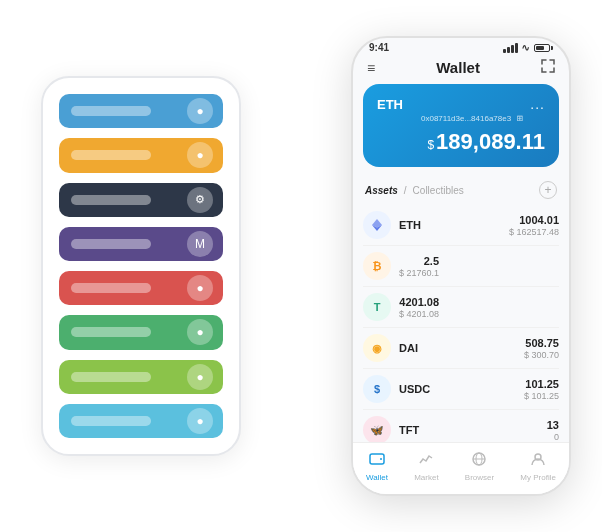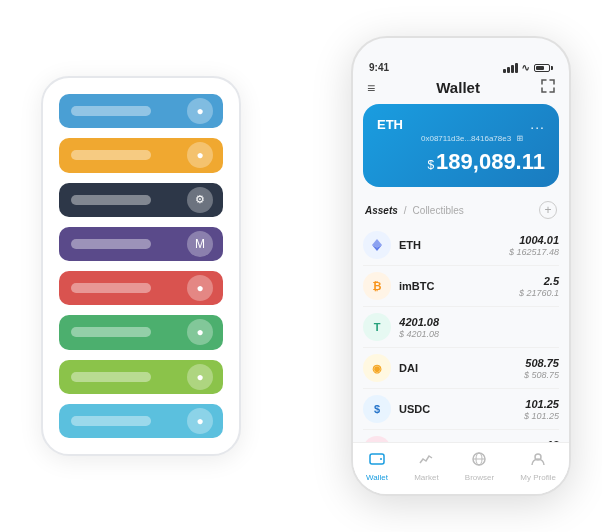--- a/index.html
+++ b/index.html
@@ -91,21 +91,21 @@
       overflow: hidden;
       z-index: 2;
       display: flex;
       flex-direction: column;
     }
 
     .phone-status-bar {
       display: flex;
       justify-content: space-between;
       align-items: center;
-      padding: 24px 16px 4px;
+      padding: 4px 16px 4px;
       font-size: 10px;
       color: #333;
       font-weight: 600;
     }
 
     .phone-header {
       display: flex;
       align-items: center;
       justify-content: space-between;
       padding: 2px 14px 8px;
@@ -254,21 +254,20 @@
 
     .asset-name {
       font-size: 11px;
       font-weight: 600;
       color: #222;
       flex: 1;
     }
 
     .asset-values {
       text-align: right;
-      font-style: italic;
     }
 
     .asset-amount {
       font-size: 11px;
       font-weight: 600;
       color: #222;
     }
 
     .asset-usd {
       font-size: 9px;
@@ -477,41 +476,40 @@
           </div>
           <span class="asset-name">ETH</span>
           <div class="asset-values">
             <div class="asset-amount">1004.01</div>
             <div class="asset-usd">$ 162517.48</div>
           </div>
         </div>
 
         <div class="asset-item">
           <div class="asset-icon imbtc-icon" style="font-size:11px;font-weight:bold;">₿</div>
-          <span class="asset-name">imBTC</span>
           <div class="asset-values">
             <div class="asset-amount">2.5</div>
             <div class="asset-usd">$ 21760.1</div>
           </div>
         </div>
 
         <div class="asset-item">
           <div class="asset-icon usdt-icon" style="font-size:11px;font-weight:bold;color:#26a17b;">T</div>
           <div class="asset-values">
             <div class="asset-amount">4201.08</div>
             <div class="asset-usd">$ 4201.08</div>
           </div>
         </div>
 
         <div class="asset-item">
           <div class="asset-icon dai-icon" style="font-size:11px;font-weight:bold;color:#f5a623;">◉</div>
           <span class="asset-name">DAI</span>
           <div class="asset-values">
             <div class="asset-amount">508.75</div>
-            <div class="asset-usd">$ 508.75</div>
+            <div class="asset-usd">$ 300.70</div>
           </div>
         </div>
 
         <div class="asset-item">
           <div class="asset-icon usdc-icon" style="font-size:11px;font-weight:bold;color:#2775ca;">$</div>
           <span class="asset-name">USDC</span>
           <div class="asset-values">
             <div class="asset-amount">101.25</div>
             <div class="asset-usd">$ 101.25</div>
           </div>

